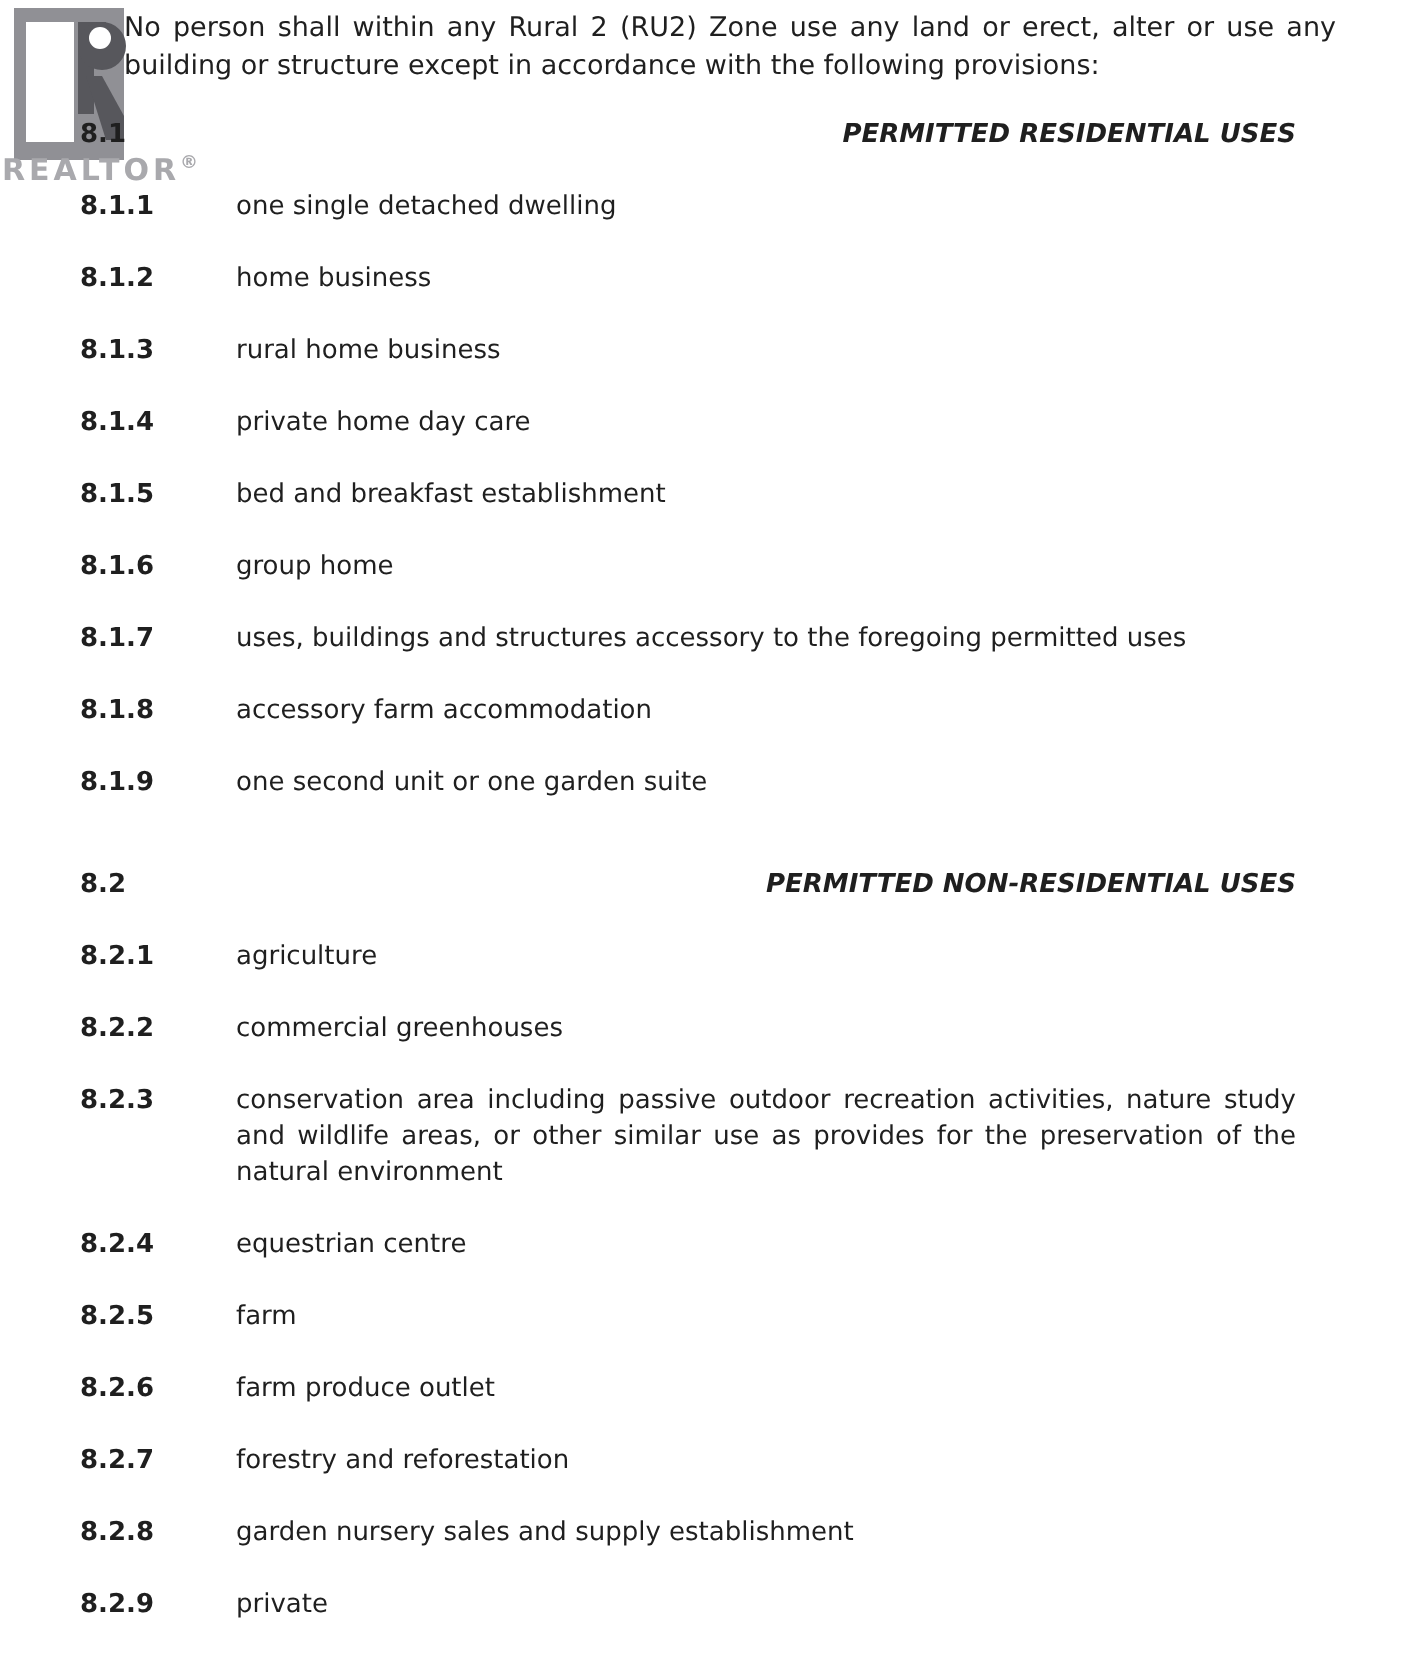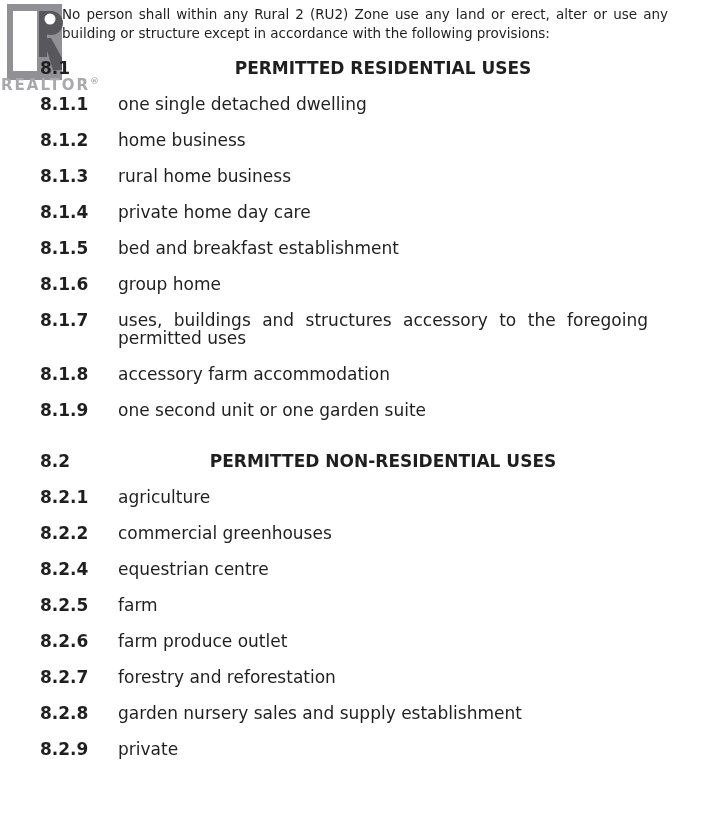--- a/index.html
+++ b/index.html
@@ -23,25 +23,25 @@
   }
   
   .content{position:relative;z-index:1;}
   .intro{
     margin:0 43px 16px 62px;padding-top:5px;
     font-size:13.5px;line-height:19px;text-align:justify;
   }
   .row{
     display:grid;grid-template-columns:78px 1fr;
     margin:18px 63px 0 40px;
-    font-size:17px;line-height:18px;
+    font-size:13px;line-height:18px;
   }
   .row .num{font-weight:bold;}
   .row .txt{text-align:justify;}
-  .row.heading .txt{font-weight:bold;text-align:center;}
+  .row.heading .txt{font-weight:bold;text-align:right;font-style:italic;}
   .row.heading-first{margin-top:15px;}
   .row.heading-next{margin-top:33px;}
 </style>
 </head>
 <body>
 
 <div class="page">
 
   <div class="logo">
     <svg width="100" height="82" viewBox="0 0 100 82">
@@ -108,20 +108,24 @@
         </div>
         <div class="row">
           <span class="num">8.2.1</span>
           <span class="txt">agriculture</span>
         </div>
         <div class="row">
           <span class="num">8.2.2</span>
           <span class="txt">commercial greenhouses</span>
         </div>
         <div class="row">
+          <span class="num">8.2.3</span>
+          <span class="txt">conservation area including passive outdoor recreation activities, nature study and wildlife areas, or other similar use as provides for the preservation of the natural environment</span>
+        </div>
+        <div class="row">
           <span class="num">8.2.4</span>
           <span class="txt">equestrian centre</span>
         </div>
         <div class="row">
           <span class="num">8.2.5</span>
           <span class="txt">farm</span>
         </div>
         <div class="row">
           <span class="num">8.2.6</span>
           <span class="txt">farm produce outlet</span>

